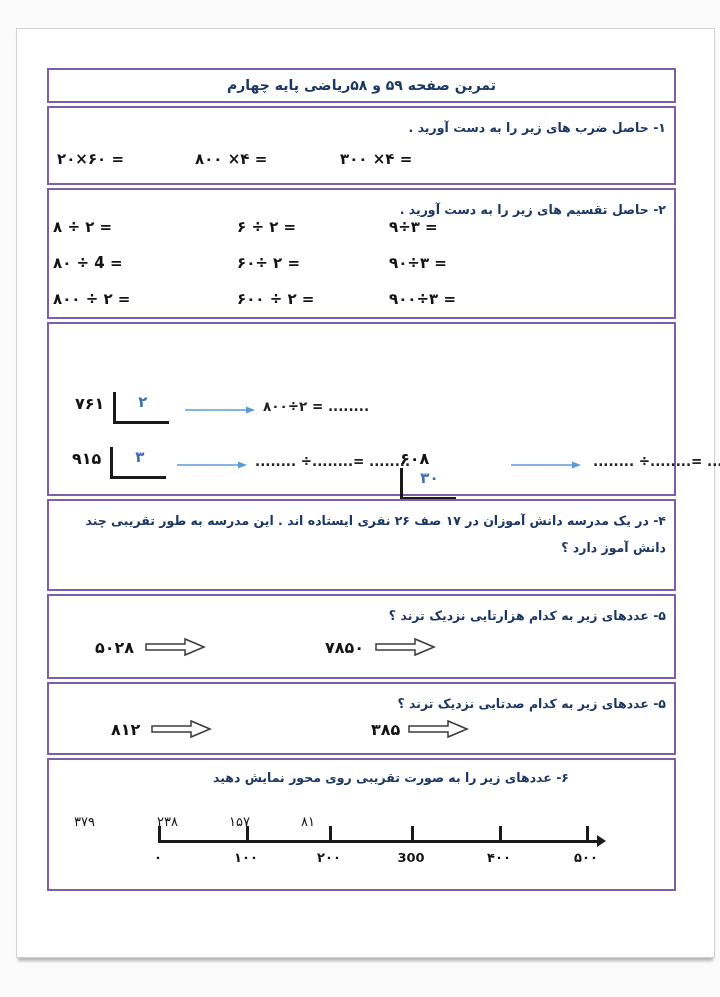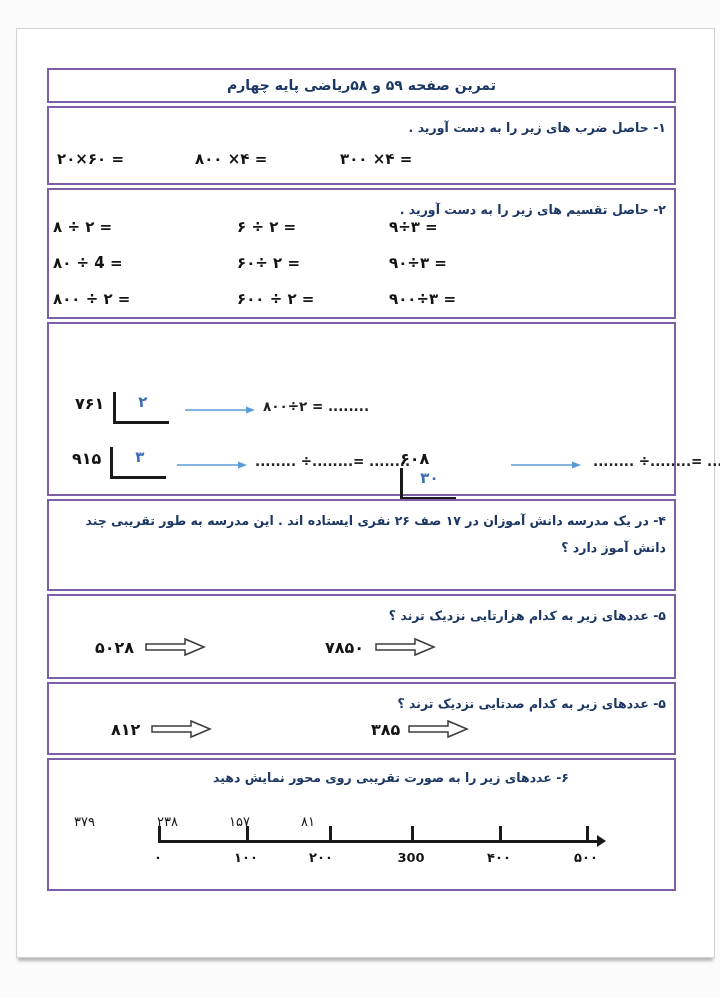--- a/index.html
+++ b/index.html
@@ -49,21 +49,21 @@
   .hdr6{position:absolute;right:105px;top:4px;padding:0;}
   .plot-num{position:absolute;top:26px;font-weight:normal;font-size:13px;color:var(--ink);letter-spacing:1px;direction:ltr;margin-top:28px;}
   .pn0{left:25px;}.pn1{left:108px;}.pn2{left:180px;}.pn3{left:252px;}
   .nline{position:absolute;left:0;top:66px;width:625px;height:52px;direction:ltr;}
   .nl-bar{position:absolute;left:109px;top:14px;width:441px;height:3px;background:#1a1a1a;}
   .nl-arrowhead{position:absolute;left:548px;top:9px;width:0;height:0;
     border-left:9px solid #1a1a1a;border-top:6px solid transparent;border-bottom:6px solid transparent;}
   .nl-tick{position:absolute;top:0;width:3px;height:15px;background:#1a1a1a;}
   .t0{left:109px;}.t1{left:197px;}.t2{left:280px;}.t3{left:362px;}.t4{left:450px;}.t5{left:537px;}
   .nl-label{position:absolute;top:24px;width:44px;text-align:center;font-weight:bold;font-size:13px;color:var(--ink);direction:ltr;}
-  .l0{left:87px;}.l1{left:175px;}.l2{left:250px;}.l3{left:340px;}.l4{left:428px;}.l5{left:515px;}
+  .l0{left:87px;}.l1{left:175px;}.l2{left:258px;}.l3{left:340px;}.l4{left:428px;}.l5{left:515px;}
 </style>
 </head>
 <body>
 
 <div class="screen">
   <div class="page">
     <div class="sheet">
 
       <div class="box title-box">
         <div class="title">تمرین صفحه  ۵۹ و ۵۸ریاضی پایه چهارم</div>

